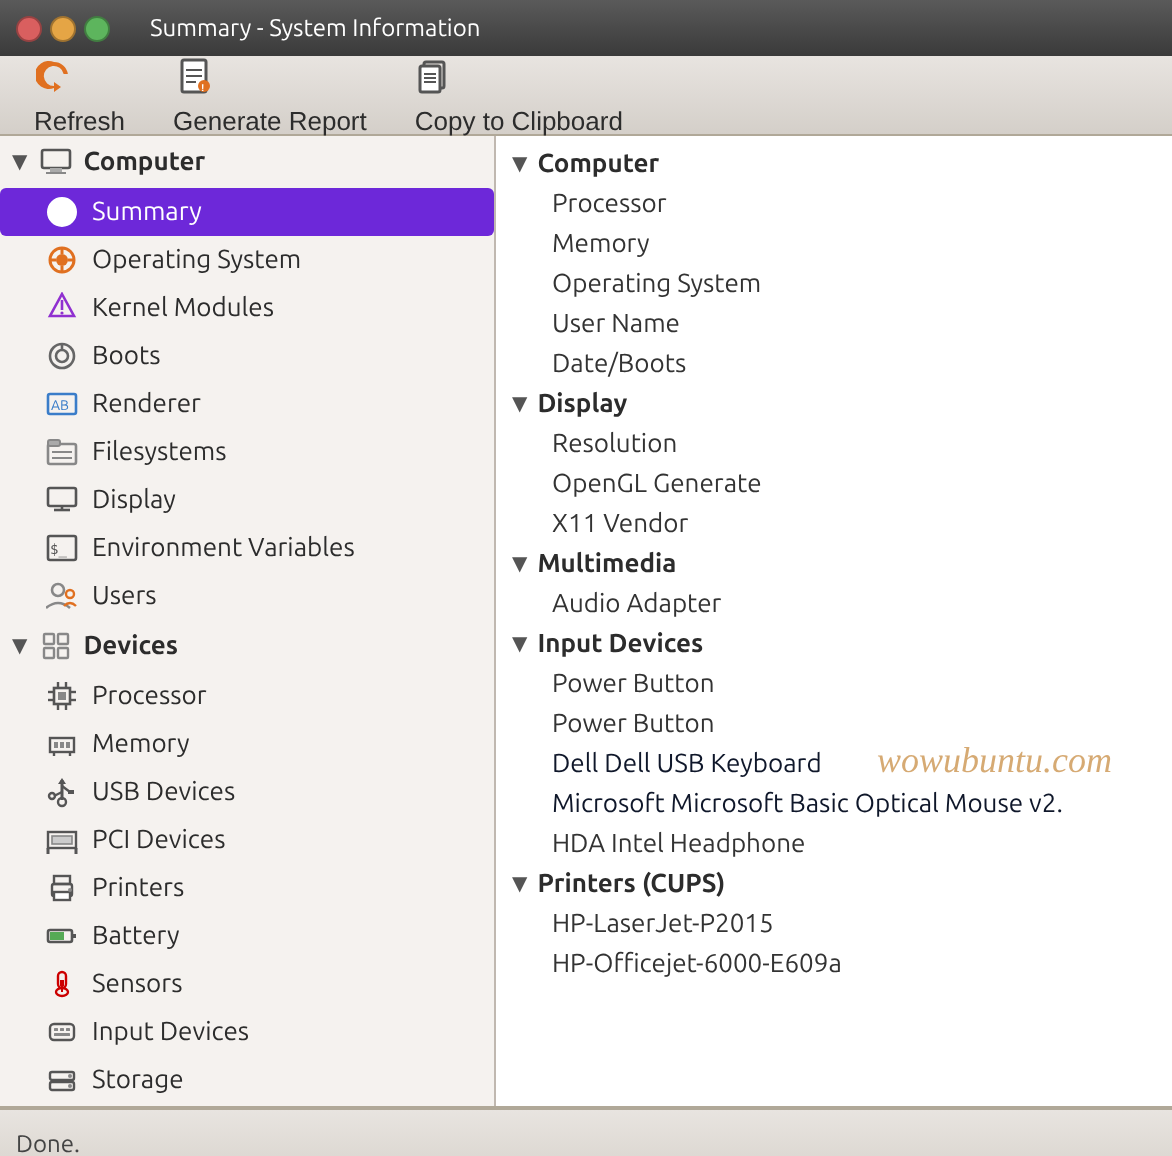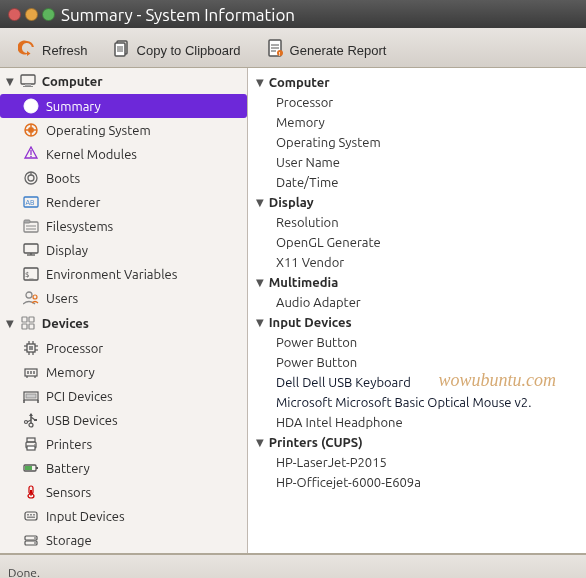--- a/index.html
+++ b/index.html
@@ -31,46 +31,47 @@
       height: 13px;
       border-radius: 50%;
       border: 1px solid rgba(0,0,0,0.3);
       cursor: pointer;
     }
     .tb-close { background: #d95f5f; }
     .tb-min { background: #e5a545; }
     .tb-max { background: #5db55d; }
     .titlebar-title {
       color: #ffffff;
-      font-size: 17px;
-      margin-left: 0;
+      font-size: 12px;
+      margin-left: 14px;
       font-weight: normal;
     }
 
     
     .toolbar {
       background: linear-gradient(to bottom, #e8e4e0, #d4cfc9);
       height: 40px;
       display: flex;
       align-items: center;
       padding: 0 6px;
       gap: 2px;
       border-bottom: 1px solid #b0a898;
     }
     .toolbar-btn {
       display: flex;
-      align-items: flex-end;
+      align-items: flex-start;
       gap: 5px;
       padding: 4px 10px;
       background: transparent;
       border: 1px solid transparent;
       border-radius: 3px;
       cursor: pointer;
       font-size: 13px;
       color: #2c2c2c;
+      flex-direction: column;
     }
     .toolbar-icon {
       width: 20px;
       height: 20px;
       display: flex;
       align-items: center;
       justify-content: center;
     }
 
     
@@ -202,46 +203,46 @@
 </div>
 
 <div class="toolbar">
   <button class="toolbar-btn">
     <span class="toolbar-icon">
       <svg width="18" height="18" viewBox="0 0 18 18">
         <path d="M9 2a7 7 0 0 1 6.93 6h-2.1A5 5 0 1 0 9 14v-2l3.5 2.5L9 17v-2A7 7 0 1 1 9 2z" fill="#e07020"></path>
       </svg>
     </span>
     <span>Refresh</span>
-  </button>
-  <button class="toolbar-btn">
-    <span class="toolbar-icon">
-      <svg width="18" height="18" viewBox="0 0 18 18">
-        <rect x="4" y="2" width="10" height="13" rx="1" fill="none" stroke="#555" stroke-width="1.5"></rect>
-        <rect x="2" y="4" width="10" height="13" rx="1" fill="white" stroke="#555" stroke-width="1.5"></rect>
-        <line x1="4" y1="8" x2="10" y2="8" stroke="#555" stroke-width="1"></line>
-        <line x1="4" y1="10" x2="10" y2="10" stroke="#555" stroke-width="1"></line>
-        <line x1="4" y1="12" x2="10" y2="12" stroke="#555" stroke-width="1"></line>
-      </svg>
-    </span>
-    <span>Copy to Clipboard</span>
   </button>
   <button class="toolbar-btn">
     <span class="toolbar-icon">
       <svg width="18" height="18" viewBox="0 0 18 18">
         <rect x="3" y="1" width="12" height="16" rx="1" fill="white" stroke="#555" stroke-width="1.5"></rect>
         <line x1="5" y1="6" x2="13" y2="6" stroke="#555" stroke-width="1"></line>
         <line x1="5" y1="9" x2="13" y2="9" stroke="#555" stroke-width="1"></line>
         <line x1="5" y1="12" x2="10" y2="12" stroke="#555" stroke-width="1"></line>
         <circle cx="14" cy="14" r="3" fill="#e07020"></circle>
         <text x="12.5" y="16.5" fill="white" font-size="5" font-weight="bold">!</text>
       </svg>
     </span>
     <span>Generate Report</span>
   </button>
+  <button class="toolbar-btn">
+    <span class="toolbar-icon">
+      <svg width="18" height="18" viewBox="0 0 18 18">
+        <rect x="4" y="2" width="10" height="13" rx="1" fill="none" stroke="#555" stroke-width="1.5"></rect>
+        <rect x="2" y="4" width="10" height="13" rx="1" fill="white" stroke="#555" stroke-width="1.5"></rect>
+        <line x1="4" y1="8" x2="10" y2="8" stroke="#555" stroke-width="1"></line>
+        <line x1="4" y1="10" x2="10" y2="10" stroke="#555" stroke-width="1"></line>
+        <line x1="4" y1="12" x2="10" y2="12" stroke="#555" stroke-width="1"></line>
+      </svg>
+    </span>
+    <span>Copy to Clipboard</span>
+  </button>
 </div>
 
 <div class="main-area">
 
   <div class="sidebar">
 
     <div class="sidebar-section-header">
       <span class="arrow">▼</span>
       <span class="item-icon">
         <svg width="16" height="16" viewBox="0 0 16 16">
@@ -395,47 +396,47 @@
           <line x1="4" y1="12" x2="4" y2="14" stroke="#555" stroke-width="1.2"></line>
           <line x1="12" y1="12" x2="12" y2="14" stroke="#555" stroke-width="1.2"></line>
         </svg>
       </span>
       <span>Memory</span>
     </div>
 
     <div class="sidebar-item">
       <span class="item-icon">
         <svg width="16" height="16" viewBox="0 0 16 16">
-          <rect x="1" y="4" width="14" height="8" fill="none" stroke="#555" stroke-width="1.2"></rect>
-          <rect x="3" y="6" width="10" height="4" fill="#ccc" stroke="#888" stroke-width="0.8"></rect>
-          <line x1="1" y1="12" x2="1" y2="15" stroke="#555" stroke-width="1.5"></line>
-          <line x1="15" y1="12" x2="15" y2="15" stroke="#555" stroke-width="1.5"></line>
-        </svg>
-      </span>
-      <span>PCI Devices</span>
-    </div>
-
-    <div class="sidebar-item">
-      <span class="item-icon">
-        <svg width="16" height="16" viewBox="0 0 16 16">
           <line x1="8" y1="2" x2="8" y2="12" stroke="#555" stroke-width="1.5"></line>
           <polygon points="8,1 6,4 10,4" fill="#555"></polygon>
           <line x1="8" y1="5" x2="12" y2="8" stroke="#555" stroke-width="1.2"></line>
           <line x1="8" y1="8" x2="4" y2="10" stroke="#555" stroke-width="1.2"></line>
           <rect x="11" y="7" width="3" height="2" fill="#555"></rect>
           <circle cx="3" cy="10" r="1.5" fill="none" stroke="#555" stroke-width="1.2"></circle>
           <circle cx="8" cy="13" r="2" fill="none" stroke="#555" stroke-width="1.2"></circle>
         </svg>
       </span>
       <span>USB Devices</span>
     </div>
 
     <div class="sidebar-item">
       <span class="item-icon">
         <svg width="16" height="16" viewBox="0 0 16 16">
+          <rect x="1" y="4" width="14" height="8" fill="none" stroke="#555" stroke-width="1.2"></rect>
+          <rect x="3" y="6" width="10" height="4" fill="#ccc" stroke="#888" stroke-width="0.8"></rect>
+          <line x1="1" y1="12" x2="1" y2="15" stroke="#555" stroke-width="1.5"></line>
+          <line x1="15" y1="12" x2="15" y2="15" stroke="#555" stroke-width="1.5"></line>
+        </svg>
+      </span>
+      <span>PCI Devices</span>
+    </div>
+
+    <div class="sidebar-item">
+      <span class="item-icon">
+        <svg width="16" height="16" viewBox="0 0 16 16">
           <rect x="3" y="6" width="10" height="6" rx="1" fill="none" stroke="#555" stroke-width="1.2"></rect>
           <rect x="4" y="2" width="8" height="4" fill="none" stroke="#555" stroke-width="1.2"></rect>
           <rect x="4" y="10" width="8" height="4" fill="white" stroke="#555" stroke-width="1.2"></rect>
           <circle cx="12" cy="9" r="1" fill="#888"></circle>
         </svg>
       </span>
       <span>Printers</span>
     </div>
 
     <div class="sidebar-item">
@@ -501,21 +502,21 @@
       <div class="content-item">
         <span>Memory</span>
       </div>
       <div class="content-item">
         <span>Operating System</span>
       </div>
       <div class="content-item">
         <span>User Name</span>
       </div>
       <div class="content-item">
-        <span>Date/Time</span>
+        <span>Date/Boots</span>
       </div>
 
       <div class="content-section">
         <span class="arrow">▼</span>
         <span>Display</span>
       </div>
       <div class="content-item">
         <span>Resolution</span>
       </div>
       <div class="content-item">

